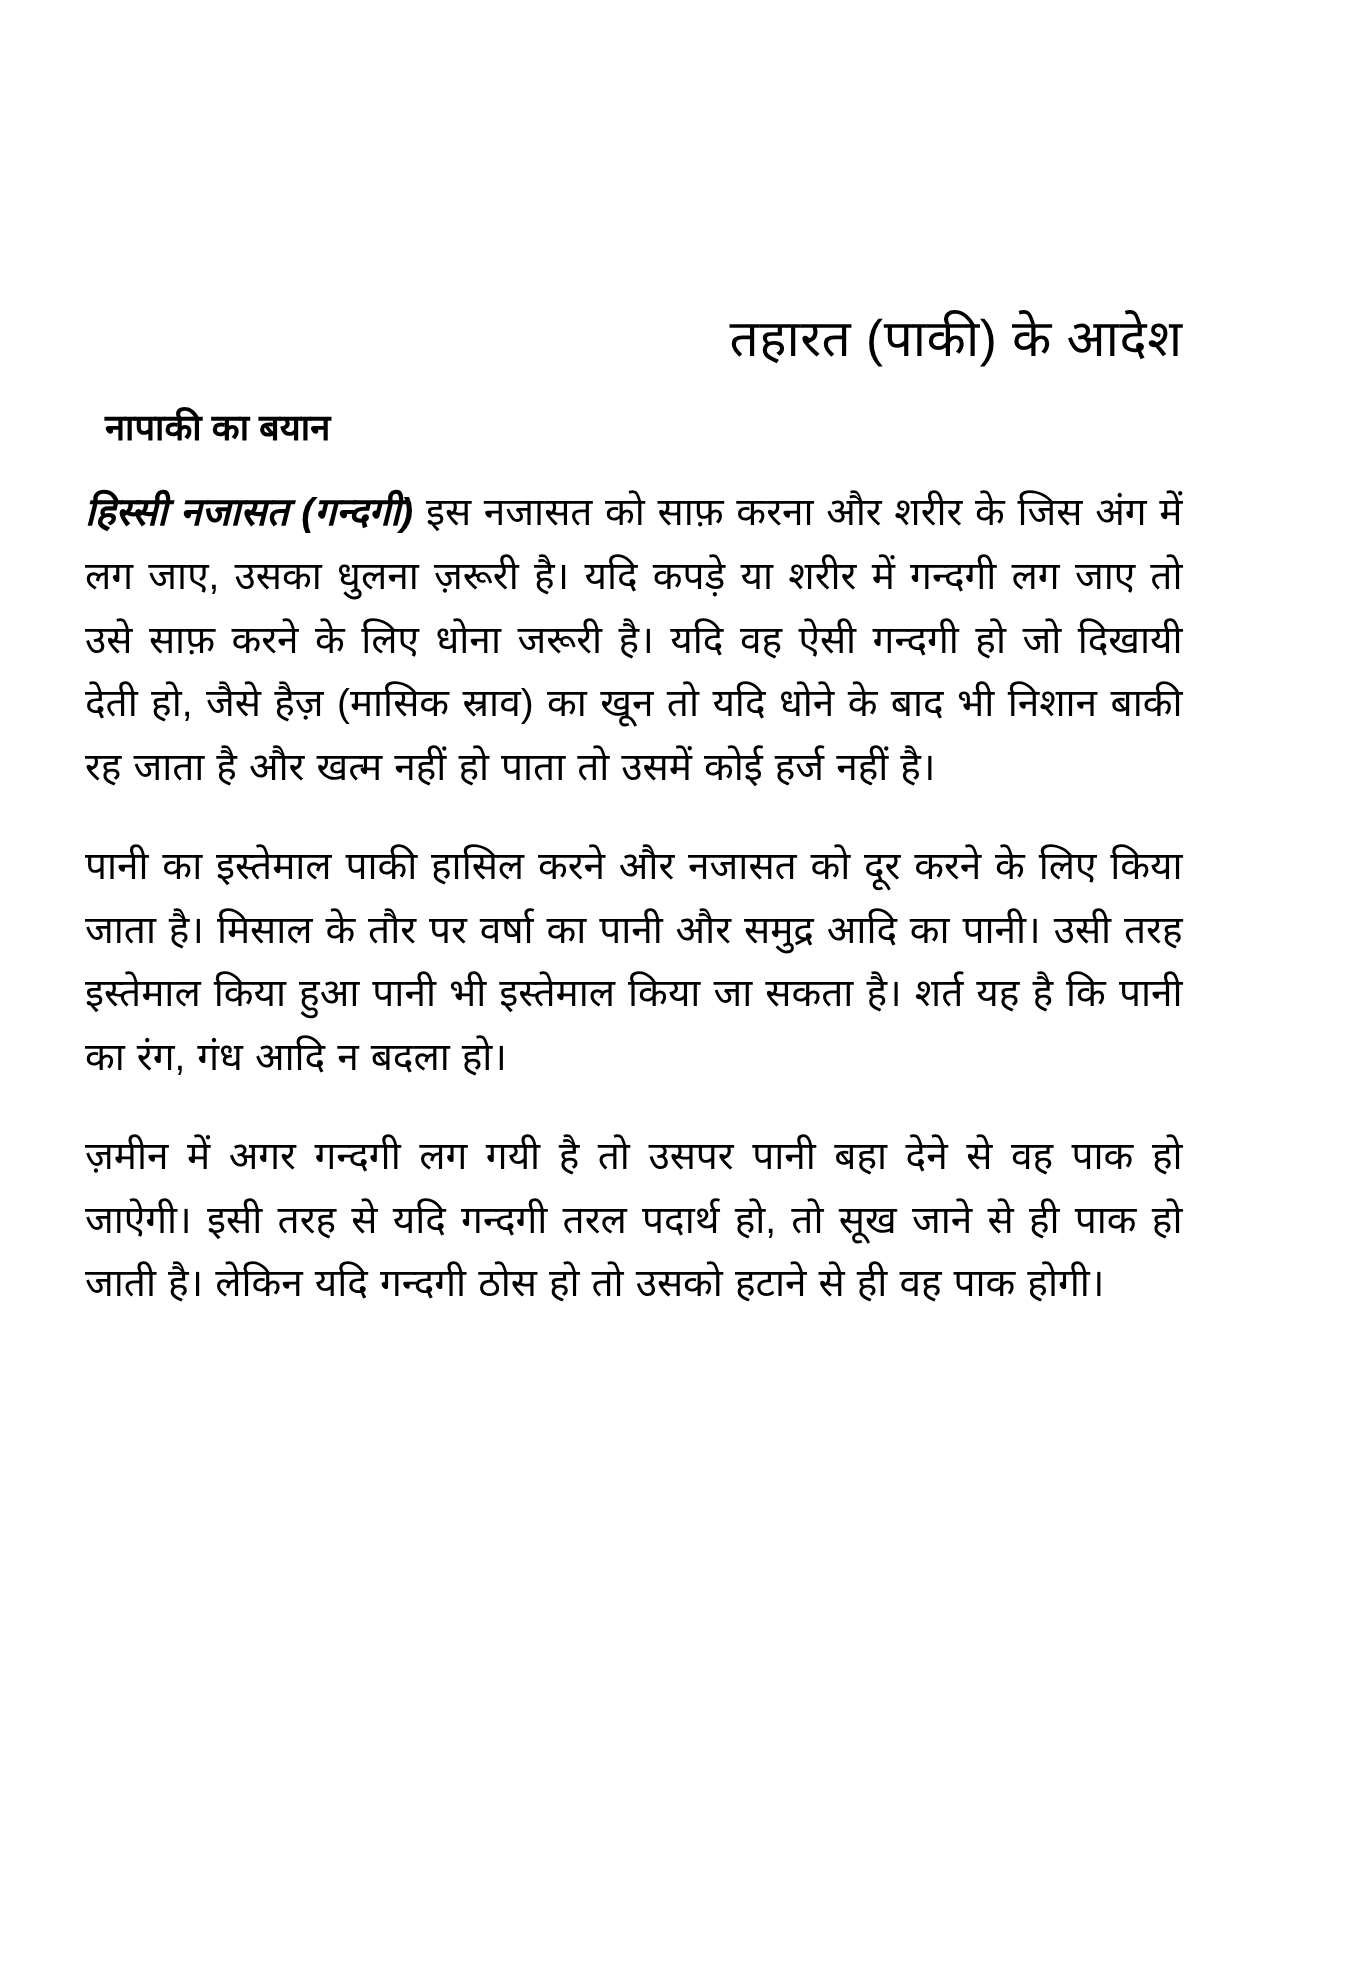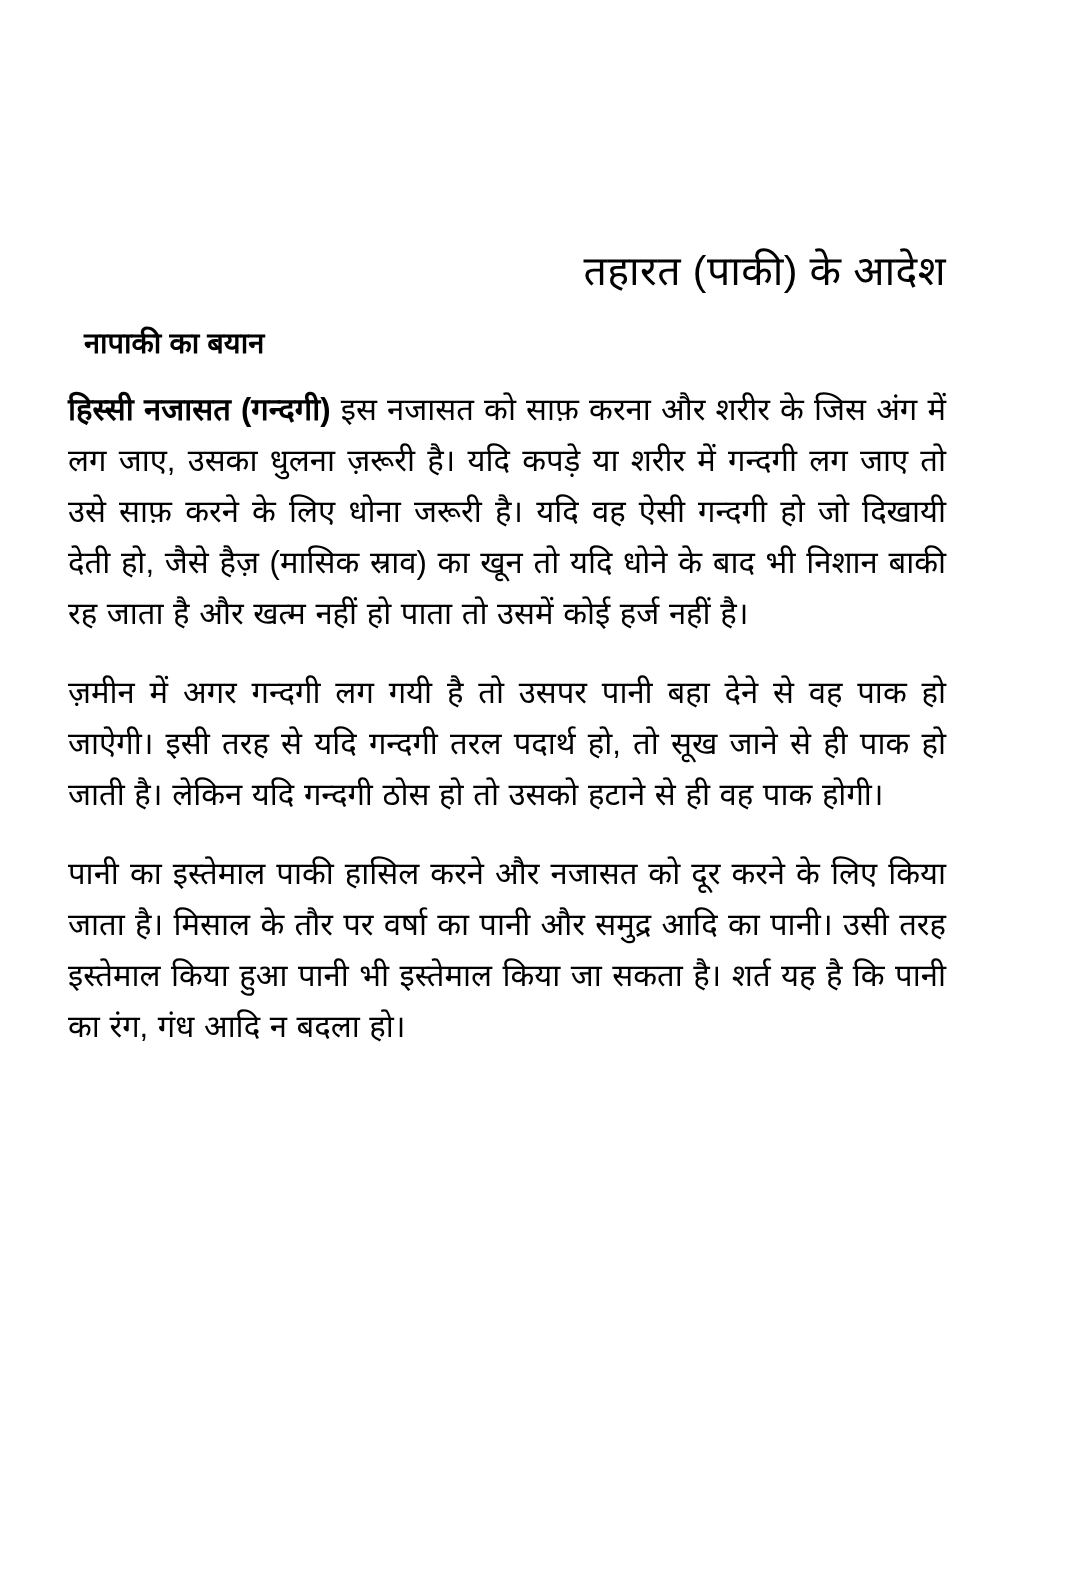--- a/index.html
+++ b/index.html
@@ -111,36 +111,37 @@
     margin: 0 0 28px 0;
     word-spacing: 1px;
   }
 
   .body-text:last-child {
     margin-bottom: 0;
   }
 
   .lead-in {
     font-weight: bold;
+    font-style: italic;
   }
 </style>
 </head>
 <body>
 
 <div class="page">
 
 
   <div class="content">
 
     <h1 class="doc-title">तहारत (पाकी) के आदेश</h1>
 
     <h2 class="section-heading">नापाकी का बयान</h2>
 
     <p class="body-text"><span class="lead-in">हिस्सी नजासत (गन्दगी)</span><span> इस नजासत को साफ़ करना और शरीर के जिस अंग में लग जाए, उसका धुलना ज़रूरी है। यदि कपड़े या शरीर में गन्दगी लग जाए तो उसे साफ़ करने के लिए धोना जरूरी है। यदि वह ऐसी गन्दगी हो जो दिखायी देती हो, जैसे हैज़ (मासिक स्राव) का खून तो यदि धोने के बाद भी निशान बाकी रह जाता है और खत्म नहीं हो पाता तो उसमें कोई हर्ज नहीं है।</span></p>
 
 
+    <p class="body-text"><span>पानी का इस्तेमाल पाकी हासिल करने और नजासत को दूर करने के लिए किया जाता है। मिसाल के तौर पर वर्षा का पानी और समुद्र आदि का पानी। उसी तरह इस्तेमाल किया हुआ पानी भी इस्तेमाल किया जा सकता है। शर्त यह है कि पानी का रंग, गंध आदि न बदला हो।</span></p>
+
     <p class="body-text"><span>ज़मीन में अगर गन्दगी लग गयी है तो उसपर पानी बहा देने से वह पाक हो जाऐगी। इसी तरह से यदि गन्दगी तरल पदार्थ हो, तो सूख जाने से ही पाक हो जाती है। लेकिन यदि गन्दगी ठोस हो तो उसको हटाने से ही वह पाक होगी।</span></p>
-
-    <p class="body-text"><span>पानी का इस्तेमाल पाकी हासिल करने और नजासत को दूर करने के लिए किया जाता है। मिसाल के तौर पर वर्षा का पानी और समुद्र आदि का पानी। उसी तरह इस्तेमाल किया हुआ पानी भी इस्तेमाल किया जा सकता है। शर्त यह है कि पानी का रंग, गंध आदि न बदला हो।</span></p>
 
   </div>
 
 </div>
 
 </body></html>

